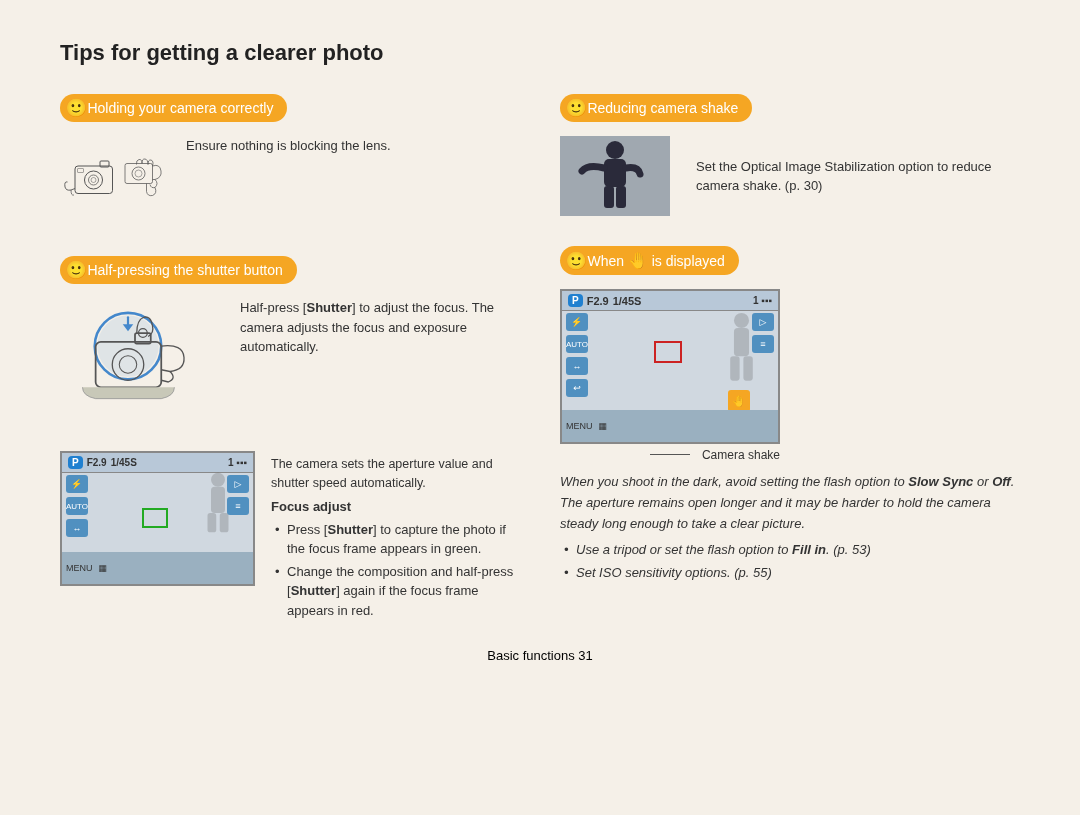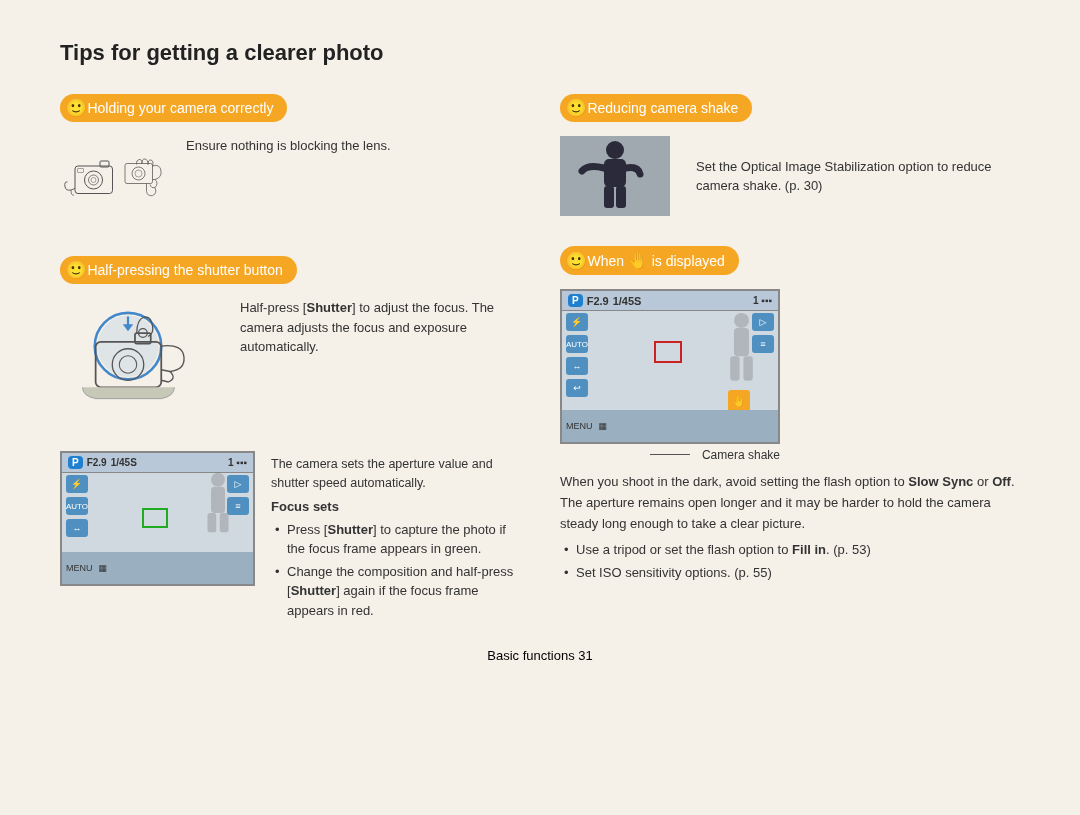--- a/index.html
+++ b/index.html
@@ -211,20 +211,21 @@
       align-items: center;
       justify-content: center;
       color: white;
       font-size: 11px;
     }
     .bottom-text {
       font-size: 13px;
       line-height: 1.6;
       margin-top: 10px;
       color: #333;
+      font-style: italic;
     }
     .page-footer {
       position: absolute;
       bottom: 20px;
       left: 0;
       right: 0;
       text-align: center;
       font-size: 13px;
       color: #000000;
     }
@@ -392,21 +393,21 @@
                 <span>MENU</span>
                 <span style="margin-left:6px;">▦</span>
               </div>
             </div>
           </div>
           <div>
             <div class="aperture-text">
               <span>The camera sets the aperture value and shutter speed automatically.</span>
             </div>
             <div class="focus-frame-section">
-              <div class="focus-bold">Focus sets</div>
+              <div class="focus-bold">Focus adjust</div>
               <ul class="bullet-list">
                 <li>Press [<strong>Shutter</strong>] to capture the photo if the focus frame appears in green.</li>
                 <li>Change the composition and half-press [<strong>Shutter</strong>] again if the focus frame appears in red.</li>
               </ul>
             </div>
           </div>
         </div>
       </div>
     </div>
 

